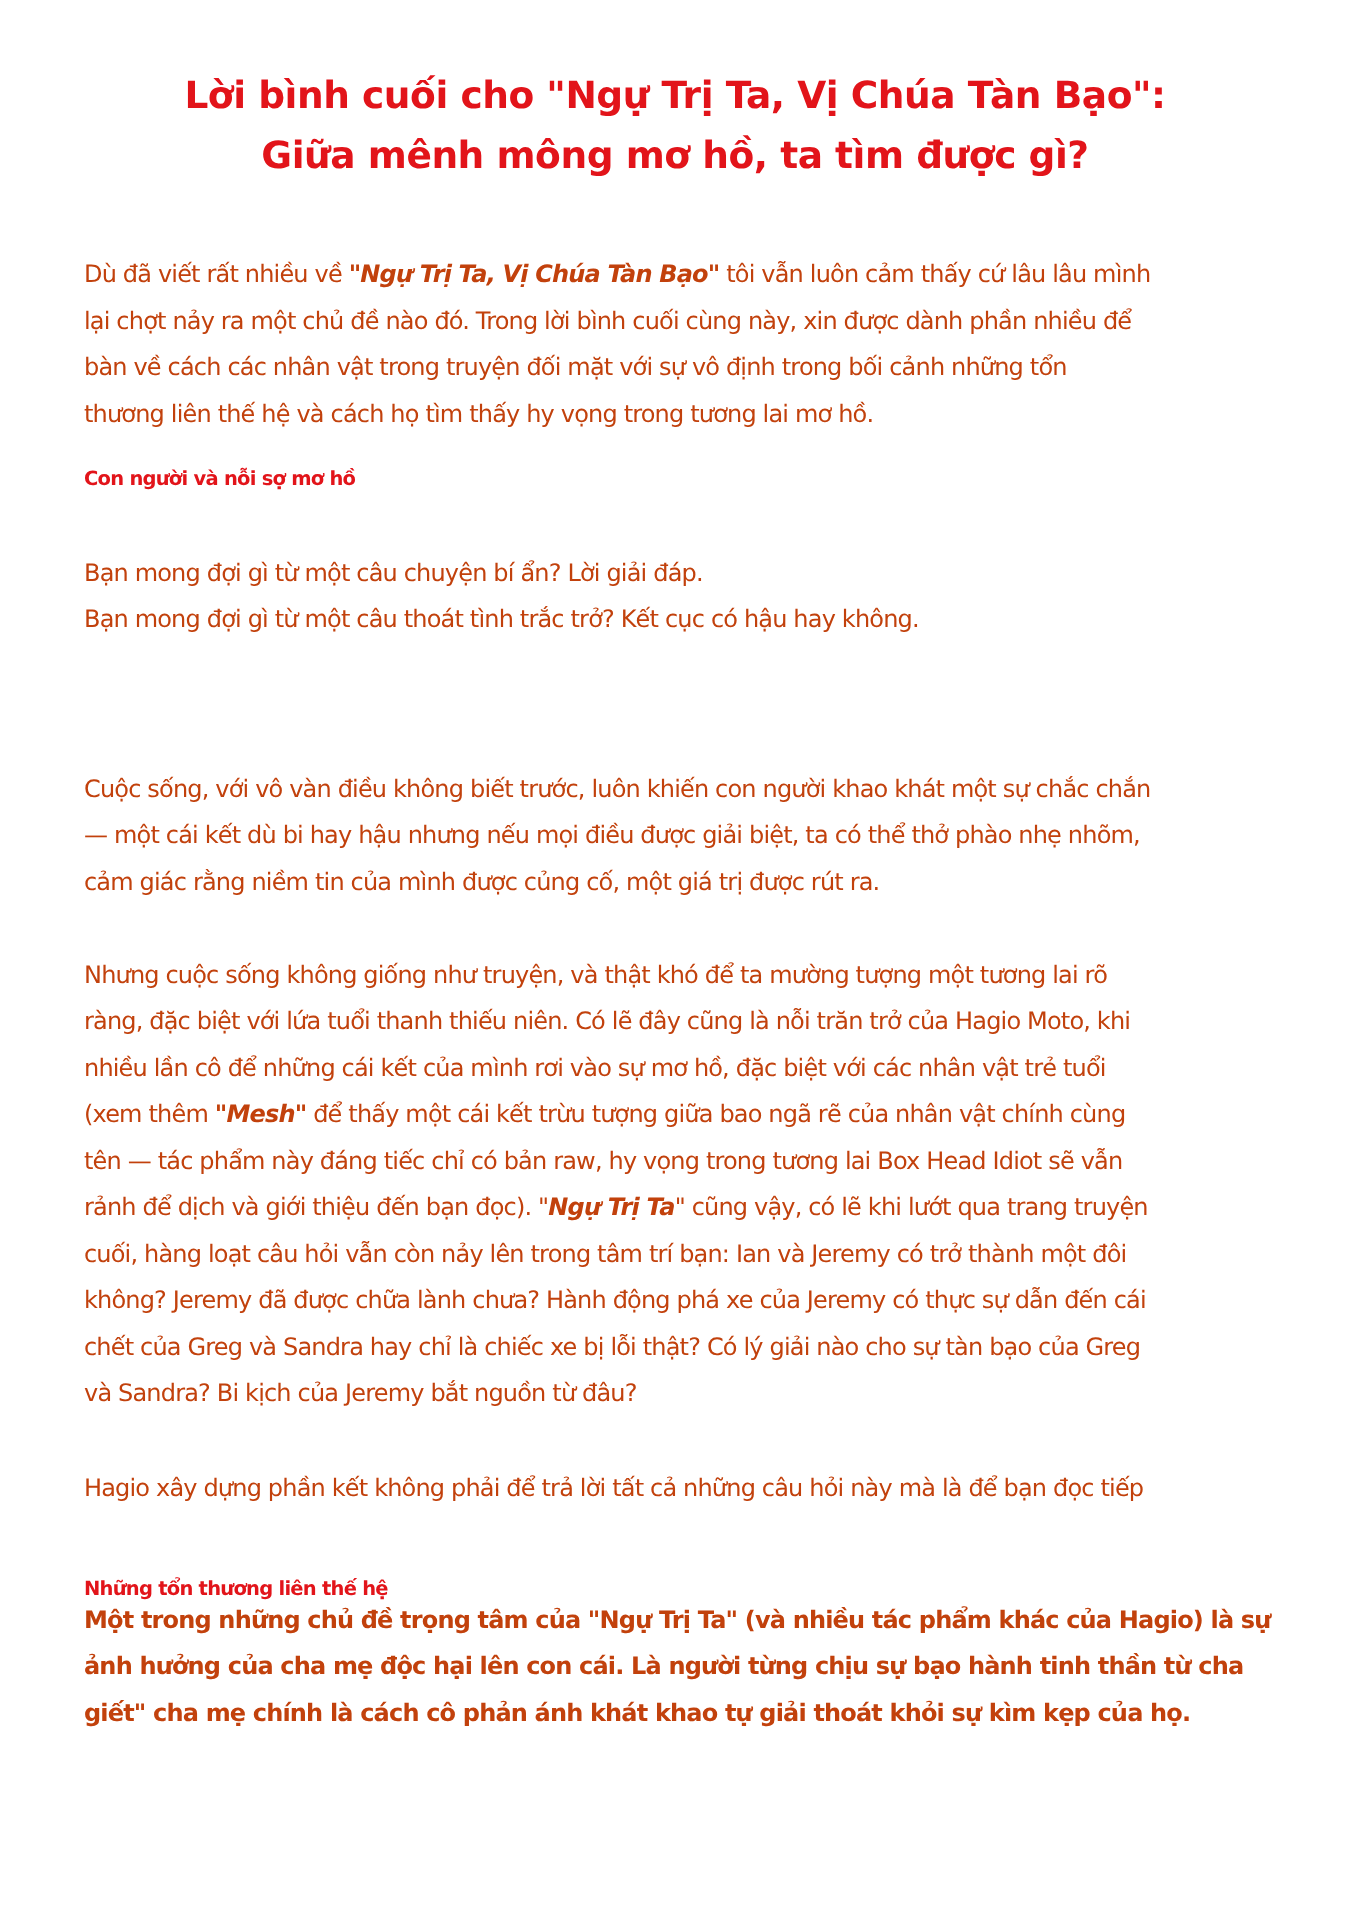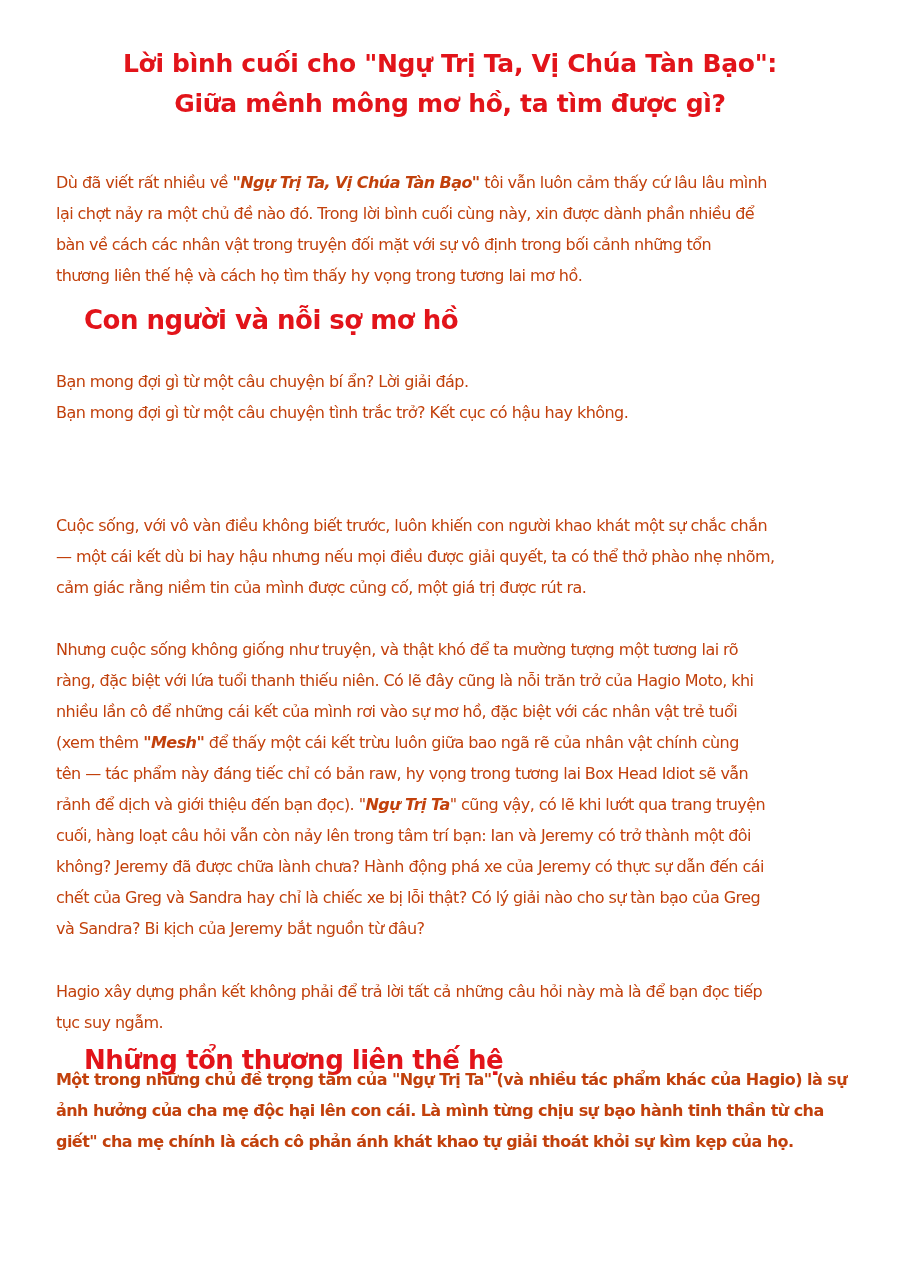--- a/index.html
+++ b/index.html
@@ -54,25 +54,24 @@
     }
     .para em {
       font-style: italic;
       font-weight: bold;
     }
     .heading {
       position: absolute;
       left: 56px;
       font-weight: bold;
       color: #e2141a;
-      font-size: 26px;
+      font-size: 13px;
       line-height: 30px;
       letter-spacing: -0.5px;
       white-space: nowrap;
-      margin-left: 28px;
     }
   </style>
 </head>
 <body>
 
 <div class="page">
 
   <div class="title-block">
     <div class="title-line">Lời bình cuối cho "Ngự Trị Ta, Vị Chúa Tàn Bạo":</div>
     <div class="title-line">Giữa mênh mông mơ hồ, ta tìm được gì?</div>
@@ -82,48 +81,47 @@
     <span class="line"><span>Dù đã viết rất nhiều về </span><em>"Ngự Trị Ta, Vị Chúa Tàn Bạo"</em><span> tôi vẫn luôn cảm thấy cứ lâu lâu mình</span></span>
     <span class="line">lại chợt nảy ra một chủ đề nào đó. Trong lời bình cuối cùng này, xin được dành phần nhiều để</span>
     <span class="line">bàn về cách các nhân vật trong truyện đối mặt với sự vô định trong bối cảnh những tổn</span>
     <span class="line">thương liên thế hệ và cách họ tìm thấy hy vọng trong tương lai mơ hồ.</span>
   </div>
 
   <div class="heading" style="top:305px;">Con người và nỗi sợ mơ hồ</div>
 
   <div class="para" style="top:346px;">
     <span class="line">Bạn mong đợi gì từ một câu chuyện bí ẩn? Lời giải đáp.</span>
-    <span class="line">Bạn mong đợi gì từ một câu chuyện tình trắc trở? Kết cục có hậu hay không.</span>
+    <span class="line">Bạn mong đợi gì từ một câu thoát tình trắc trở? Kết cục có hậu hay không.</span>
   </div>
 
   <div class="para" style="top:490px;">
     <span class="line">Cuộc sống, với vô vàn điều không biết trước, luôn khiến con người khao khát một sự chắc chắn</span>
-    <span class="line">— một cái kết dù bi hay hậu nhưng nếu mọi điều được giải quyết, ta có thể thở phào nhẹ nhõm,</span>
+    <span class="line">— một cái kết dù bi hay hậu nhưng nếu mọi điều được giải biệt, ta có thể thở phào nhẹ nhõm,</span>
     <span class="line">cảm giác rằng niềm tin của mình được củng cố, một giá trị được rút ra.</span>
   </div>
 
   <div class="para" style="top:614px;">
     <span class="line">Nhưng cuộc sống không giống như truyện, và thật khó để ta mường tượng một tương lai rõ</span>
     <span class="line">ràng, đặc biệt với lứa tuổi thanh thiếu niên. Có lẽ đây cũng là nỗi trăn trở của Hagio Moto, khi</span>
     <span class="line">nhiều lần cô để những cái kết của mình rơi vào sự mơ hồ, đặc biệt với các nhân vật trẻ tuổi</span>
-    <span class="line"><span>(xem thêm </span><em>"Mesh"</em><span> để thấy một cái kết trừu luôn giữa bao ngã rẽ của nhân vật chính cùng</span></span>
+    <span class="line"><span>(xem thêm </span><em>"Mesh"</em><span> để thấy một cái kết trừu tượng giữa bao ngã rẽ của nhân vật chính cùng</span></span>
     <span class="line">tên — tác phẩm này đáng tiếc chỉ có bản raw, hy vọng trong tương lai Box Head Idiot sẽ vẫn</span>
     <span class="line"><span>rảnh để dịch và giới thiệu đến bạn đọc). "</span><em>Ngự Trị Ta</em><span>" cũng vậy, có lẽ khi lướt qua trang truyện</span></span>
     <span class="line">cuối, hàng loạt câu hỏi vẫn còn nảy lên trong tâm trí bạn: Ian và Jeremy có trở thành một đôi</span>
     <span class="line">không? Jeremy đã được chữa lành chưa? Hành động phá xe của Jeremy có thực sự dẫn đến cái</span>
     <span class="line">chết của Greg và Sandra hay chỉ là chiếc xe bị lỗi thật? Có lý giải nào cho sự tàn bạo của Greg</span>
     <span class="line">và Sandra? Bi kịch của Jeremy bắt nguồn từ đâu?</span>
   </div>
 
   <div class="para" style="top:956px;">
     <span class="line">Hagio xây dựng phần kết không phải để trả lời tất cả những câu hỏi này mà là để bạn đọc tiếp</span>
-    <span class="line">tục suy ngẫm.</span>
   </div>
 
   <div class="heading" style="top:1045px;">Những tổn thương liên thế hệ</div>
 
   <div class="para" style="top:1044px;font-weight:bold;">
     <span class="line">Một trong những chủ đề trọng tâm của "Ngự Trị Ta" (và nhiều tác phẩm khác của Hagio) là sự</span>
-    <span class="line">ảnh hưởng của cha mẹ độc hại lên con cái. Là mình từng chịu sự bạo hành tinh thần từ cha</span>
+    <span class="line">ảnh hưởng của cha mẹ độc hại lên con cái. Là người từng chịu sự bạo hành tinh thần từ cha</span>
     <span class="line">giết" cha mẹ chính là cách cô phản ánh khát khao tự giải thoát khỏi sự kìm kẹp của họ.</span>
   </div>
 
 </div>
 
 </body></html>

